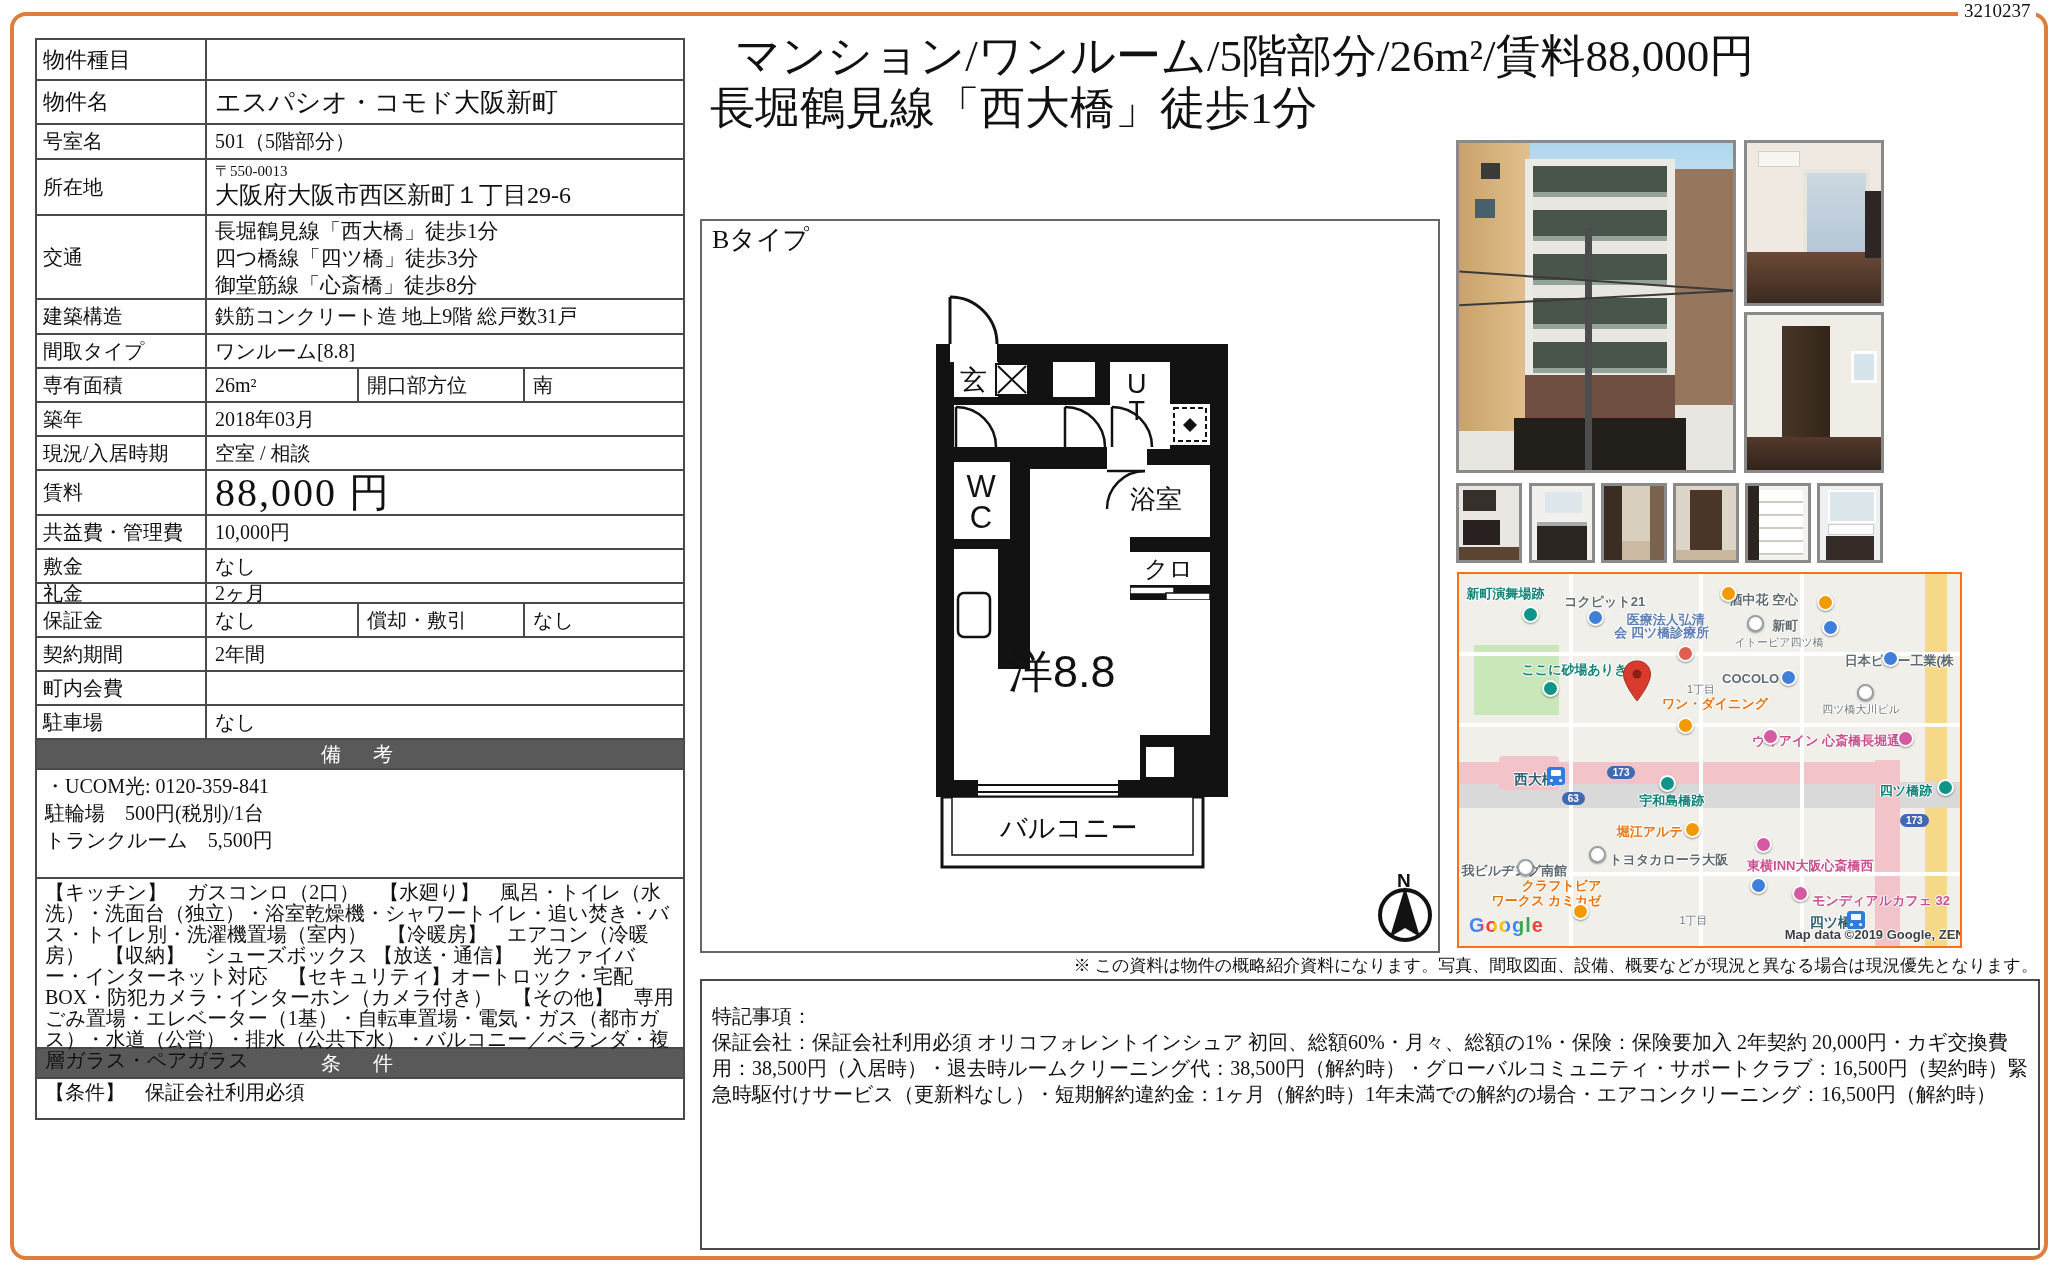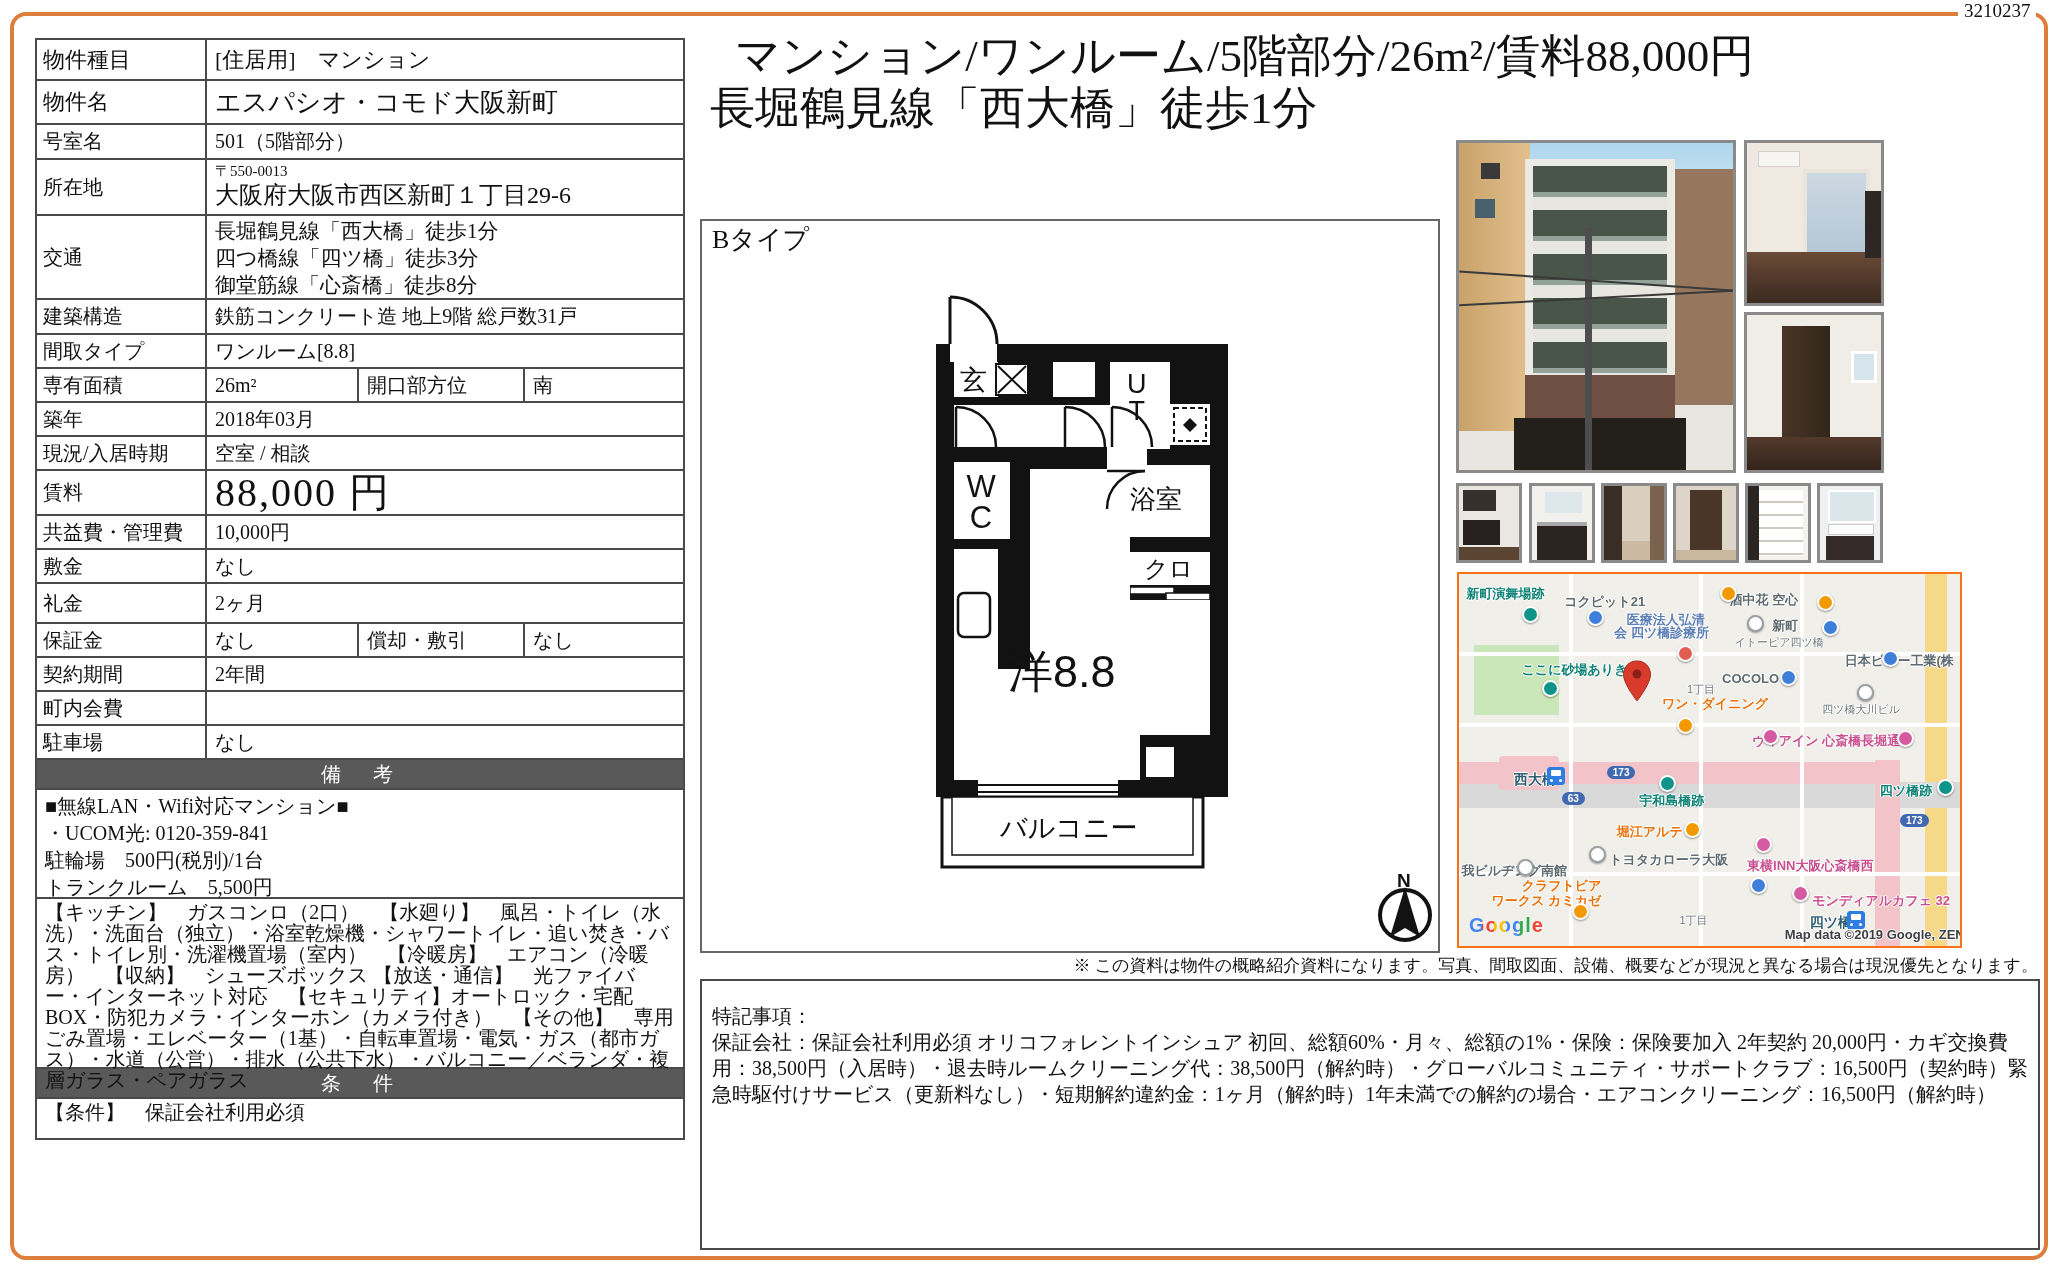--- a/index.html
+++ b/index.html
@@ -65,21 +65,20 @@
   <div id="frame"></div>
   <div id="frame-gap"></div>
   <div id="doc-number">3210237</div>
 
   <div id="title1">マンション/ワンルーム/5階部分/26m²/賃料88,000円</div>
   <div id="title2">長堀鶴見線「西大橋」徒歩1分</div>
 
   <div id="tbl">
     <div class="row" style="height:39px">
       <div class="lab" style="font-size:22px">物件種目</div>
-      <div class="val" style="font-size:22px">[住居用]　マンション</div>
     </div>
     <div class="row" style="height:44px">
       <div class="lab" style="font-size:22px">物件名</div>
       <div class="val" style="font-size:26px">エスパシオ・コモド大阪新町</div>
     </div>
     <div class="row" style="height:35px">
       <div class="lab">号室名</div>
       <div class="val">501（5階部分）</div>
     </div>
     <div class="row" style="height:56px">
@@ -124,21 +123,21 @@
       <div class="val" style="font-size:40px;letter-spacing:2px">88,000 円</div>
     </div>
     <div class="row" style="height:34px">
       <div class="lab">共益費・管理費</div>
       <div class="val">10,000円</div>
     </div>
     <div class="row" style="height:34px">
       <div class="lab">敷金</div>
       <div class="val">なし</div>
     </div>
-    <div class="row" style="height:40px">
+    <div class="row" style="height:20px">
       <div class="lab">礼金</div>
       <div class="val">2ヶ月</div>
     </div>
     <div class="row" style="height:34px">
       <div class="lab">保証金</div>
       <div class="val" style="max-width:150px">なし</div>
       <div class="sublab">償却・敷引</div>
       <div class="subval">なし</div>
     </div>
     <div class="row" style="height:34px">
@@ -148,21 +147,20 @@
     <div class="row" style="height:34px">
       <div class="lab">町内会費</div>
       <div class="val"></div>
     </div>
     <div class="row" style="height:34px">
       <div class="lab">駐車場</div>
       <div class="val">なし</div>
     </div>
     <div class="sech" style="height:28px">備　考</div>
     <div class="secb" style="height:109px;font-size:20px;line-height:27px">
-      <div>■無線LAN・Wifi対応マンション■</div>
       <div>・UCOM光: 0120-359-841</div>
       <div>駐輪場　500円(税別)/1台</div>
       <div>トランクルーム　5,500円</div>
     </div>
     <div class="secb" style="height:170px;font-size:20px;line-height:21px">【キッチン】　ガスコンロ（2口）　【水廻り】　風呂・トイレ（水洗）・洗面台（独立）・浴室乾燥機・シャワートイレ・追い焚き・バス・トイレ別・洗濯機置場（室内）　【冷暖房】　エアコン（冷暖房）　【収納】　シューズボックス 【放送・通信】　光ファイバー・インターネット対応　【セキュリティ】オートロック・宅配BOX・防犯カメラ・インターホン（カメラ付き）　【その他】　専用ごみ置場・エレベーター（1基）・自転車置場・電気・ガス（都市ガス）・水道（公営）・排水（公共下水）・バルコニー／ベランダ・複層ガラス・ペアガラス</div>
     <div class="sech" style="height:28px">条　件</div>
     <div class="secb" style="height:41px">【条件】　保証会社利用必須</div>
   </div>
 
   <div id="fpbox">

